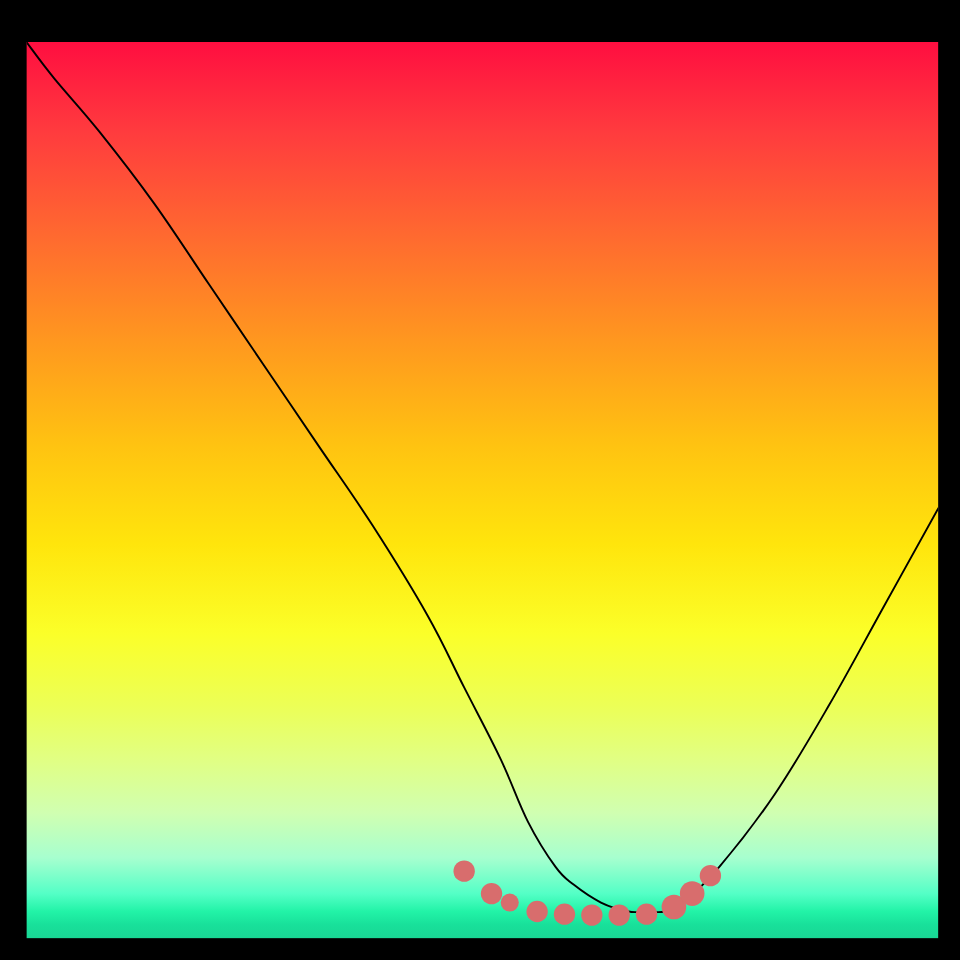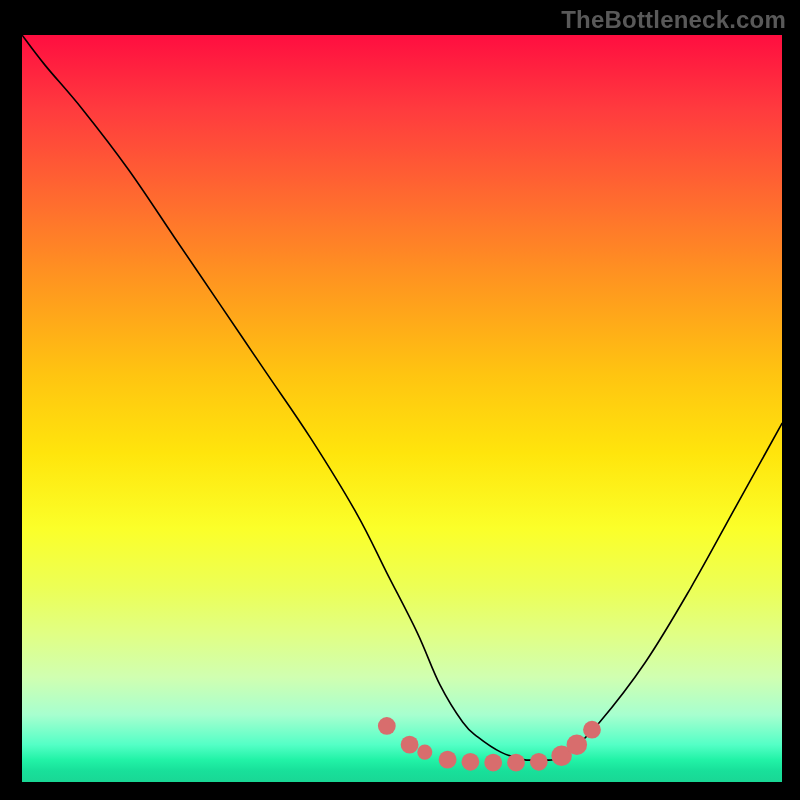--- a/index.html
+++ b/index.html
@@ -69,21 +69,20 @@
     width: 760px;
     height: 747px;
     z-index: 4;
   }
 </style>
 </head>
 <body>
 
 <div class="stage">
 
-  <div class="watermark">TheBottleneck.com</div>
 
   <div class="plot-frame">
 
     <svg class="curve" viewBox="0 0 760 747" preserveAspectRatio="none">
       <path id="curve-path" d="M 0 0 C 4.104 5.378399999999999 11.856 16.434000000000008 22.8 29.879999999999995 C 33.744 43.32599999999998 45.752 55.87559999999992 60.800000000000004 74.69999999999993 C 75.84800000000001 93.52439999999994 89.98400000000001 111.60180000000001 106.4 134.46000000000004 C 122.816 157.31820000000005 135.584 177.48720000000006 152 201.69000000000005 C 168.416 225.89280000000005 181.184 244.71720000000002 197.6 268.92 C 214.016 293.1228 226.78400000000002 311.94719999999995 243.20000000000002 336.15 C 259.61600000000004 360.3528 272.384 377.8326 288.8 403.38 C 305.216 428.9274 320.71999999999997 453.8772 334.4 478.08 C 348.08 502.28279999999995 353.856 516.3263999999999 364.8 537.8399999999999 C 375.744 559.3535999999999 385.62399999999997 577.431 395.2 597.6 C 404.776 617.769 409.7920000000001 633.7547999999999 418.00000000000006 649.89 C 426.208 666.0252 433.96 677.8278 440.79999999999995 687.24 C 447.63999999999993 696.6522 449.15999999999997 696.8016 456 702.18 C 462.84000000000003 707.5583999999999 470.592 713.0862 478.8 717.12 C 487.00800000000004 721.1538 494.76 723.2454 501.6 724.59 C 508.44000000000005 725.9346 511.3280000000001 724.59 516.8000000000001 724.59 C 522.272 724.59 526.528 725.9346 532 724.59 C 537.472 723.2454 538.992 723.843 547.1999999999999 717.12 C 555.4079999999999 710.397 563.9200000000001 703.3752 577.6 687.24 C 591.28 671.1048000000001 606.784 651.6828 623.1999999999999 627.48 C 639.6159999999999 603.2772 652.3839999999999 581.0165999999999 668.8 552.78 C 685.216 524.5434 697.9839999999999 500.1912 714.4 470.61 C 730.816 441.02880000000005 751.792 403.2306 760 388.44" fill="none" stroke="#000000" stroke-width="1.6" stroke-linecap="round"></path>
     </svg>
 
     <svg class="dots" viewBox="0 0 760 747" preserveAspectRatio="none">
       <g id="dots-group">
           <circle cx="364.8" cy="690.975" r="8.892000000000001" fill="#d86d6d"></circle>

